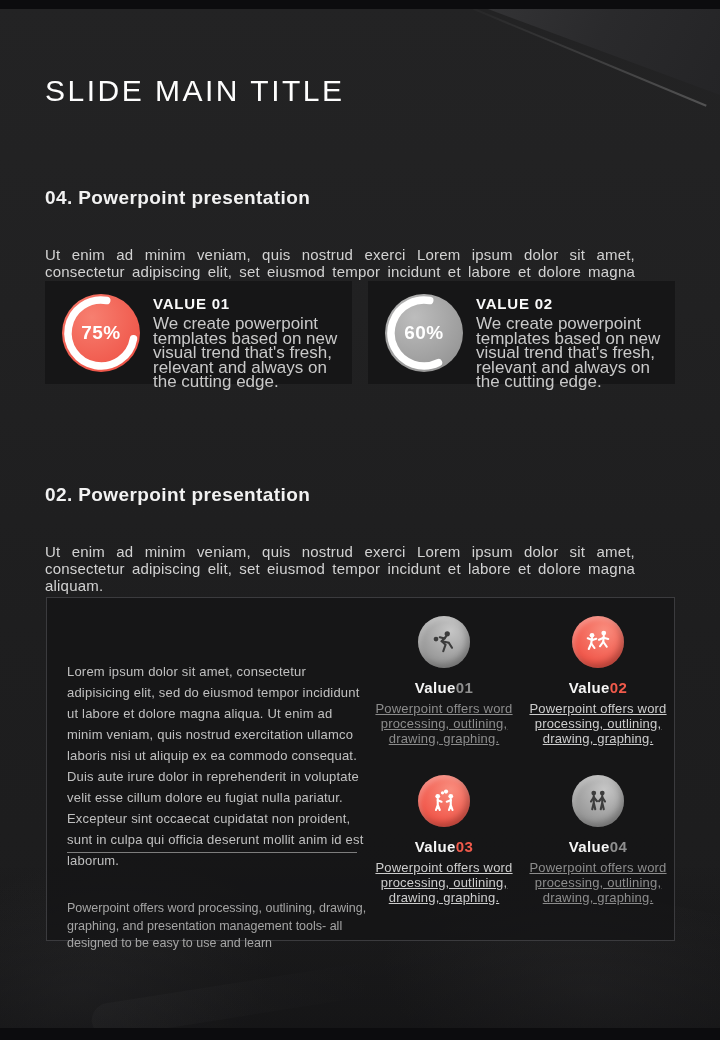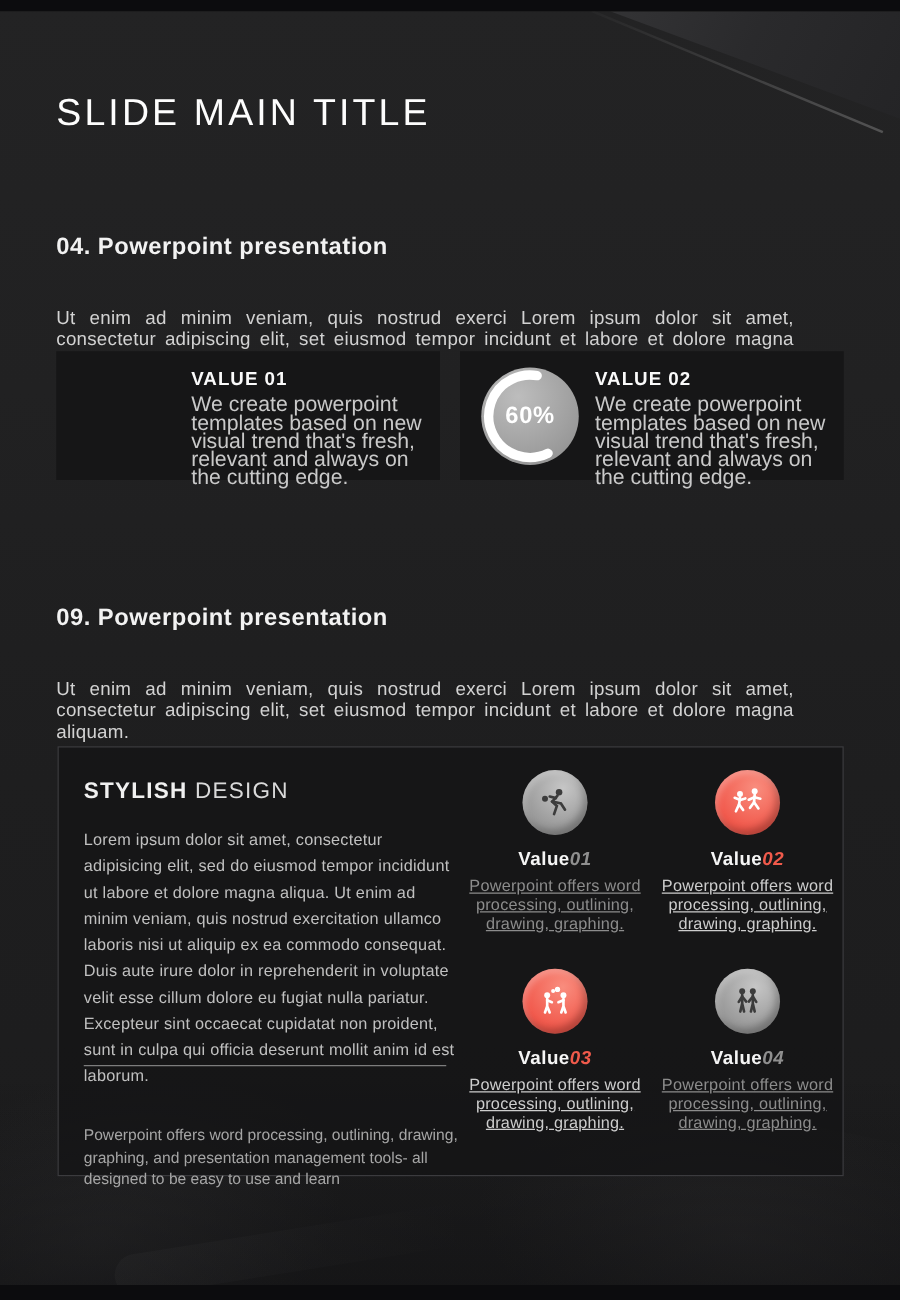--- a/index.html
+++ b/index.html
@@ -80,21 +80,21 @@
 
   
   .items-grid { position:absolute; left:324px; top:18px; width:292px; height:310px;
     display:grid; grid-template-columns:1fr 1fr; grid-template-rows:1fr 1fr; column-gap:8px; row-gap:8px; }
   .value-item { display:flex; flex-direction:column; align-items:center; text-align:center; }
   .item-circle { width:52px; height:52px; border-radius:50%; display:flex; align-items:center; justify-content:center;
     box-shadow:inset -3px -4px 6px rgba(0,0,0,0.25), inset 2px 3px 5px rgba(255,255,255,0.28); }
   .item-circle.gray { background:radial-gradient(circle at 62% 28%, #c6c6c6 0%, #9d9d9d 60%, #8b8b8b 100%); color:#3c3c3c; }
   .item-circle.accent { background:radial-gradient(circle at 62% 28%, #f98d7e 0%, #f15a4d 65%, #eb4d41 100%); color:#ffffff; }
   .item-label { margin-top:11px; font-size:15px; font-weight:700; letter-spacing:0.4px; color:#f5f5f5; }
-  .item-label .num { margin-left:0;font-style:italic; }
+  .item-label .num { margin-left:0; }
   .num-gray { color:#8f8f8f; } .num-accent { color:#f05a4b; }
   .item-desc { margin-top:6px; font-size:13px; line-height:14.8px; letter-spacing:0.2px; width:146px;text-decoration:underline; }
   .item-desc.dim { color:#8c8c8c; } .item-desc.bright { color:#cdcdcd; }
 
   svg.figure { display:block; }
   svg.figure path, svg.figure line { stroke:currentColor; stroke-width:1.7; fill:none; stroke-linecap:round; }
   svg.figure circle.head { fill:currentColor; stroke:none; }
 </style>
 </head>
 <body>
@@ -110,44 +110,47 @@
   <div class="corner-shape"></div>
   <div class="corner-edge"></div>
 
   <div class="title-bar"></div>
   <h1 class="main-title">SLIDE MAIN TITLE</h1>
 
   <h2 class="section-heading" id="sec1-heading">04. Powerpoint presentation</h2>
   <p class="section-body" id="sec1-body">Ut enim ad minim veniam, quis nostrud exerci  Lorem ipsum dolor sit amet, consectetur adipiscing elit, set eiusmod tempor incidunt et labore et dolore magna aliquam.</p>
 
   <div class="value-card" id="card-0">
+    <div class="donut-wrap">
+      <div class="donut-fill accent"></div>
+      <svg class="donut-ring" width="78" height="78" viewBox="0 0 78 78">
+        <circle class="ring-arc" cx="39" cy="39" r="33" pathLength="100" stroke-dasharray="75 25" transform="rotate(10 39 39)"></circle>
+      </svg>
+      <div class="donut-label">75%</div>
+    </div>
     <div class="card-title">VALUE 01</div>
     <div class="card-desc">We create powerpoint templates based on new visual trend that's fresh, relevant and always on the cutting edge.</div>
   </div>
 
   <div class="value-card" id="card-1">
     <div class="donut-wrap">
       <div class="donut-fill gray"></div>
       <svg class="donut-ring" width="78" height="78" viewBox="0 0 78 78">
         <circle class="ring-arc" cx="39" cy="39" r="33" pathLength="100" stroke-dasharray="60 40" transform="rotate(64 39 39)"></circle>
       </svg>
       <div class="donut-label">60%</div>
     </div>
     <div class="card-title">VALUE 02</div>
     <div class="card-desc">We create powerpoint templates based on new visual trend that's fresh, relevant and always on the cutting edge.</div>
   </div>
 
-  <h2 class="section-heading" id="sec2-heading">09. Powerpoint presentation</h2>
+  <h2 class="section-heading" id="sec2-heading">02. Powerpoint presentation</h2>
   <p class="section-body" id="sec2-body">Ut enim ad minim veniam, quis nostrud exerci  Lorem ipsum dolor sit amet, consectetur adipiscing elit, set eiusmod tempor incidunt et labore et dolore magna aliquam.</p>
 
   <div class="panel">
-    <div class="panel-title">
-      <span class="bold">STYLISH</span>
-      <span class="light">DESIGN</span>
-    </div>
     <p class="panel-paragraph">Lorem ipsum dolor sit amet, consectetur adipisicing elit, sed do eiusmod tempor incididunt ut labore et dolore magna aliqua. Ut enim ad minim veniam, quis nostrud exercitation ullamco laboris nisi ut aliquip ex ea commodo consequat. Duis aute irure dolor in reprehenderit in voluptate velit esse cillum dolore eu fugiat nulla pariatur. Excepteur sint occaecat cupidatat non proident, sunt in culpa qui officia deserunt mollit anim id est laborum.</p>
     <div class="panel-divider"></div>
     <p class="panel-footnote">Powerpoint offers word processing, outlining, drawing, graphing, and presentation management tools- all designed to be easy to use and learn</p>
 
     <div class="items-grid">
 
       <div class="value-item">
         <div class="item-circle gray">
           <svg class="figure" width="30" height="30" viewBox="0 0 24 24">
             <circle class="head" cx="14.6" cy="5.4" r="2.1"></circle>

